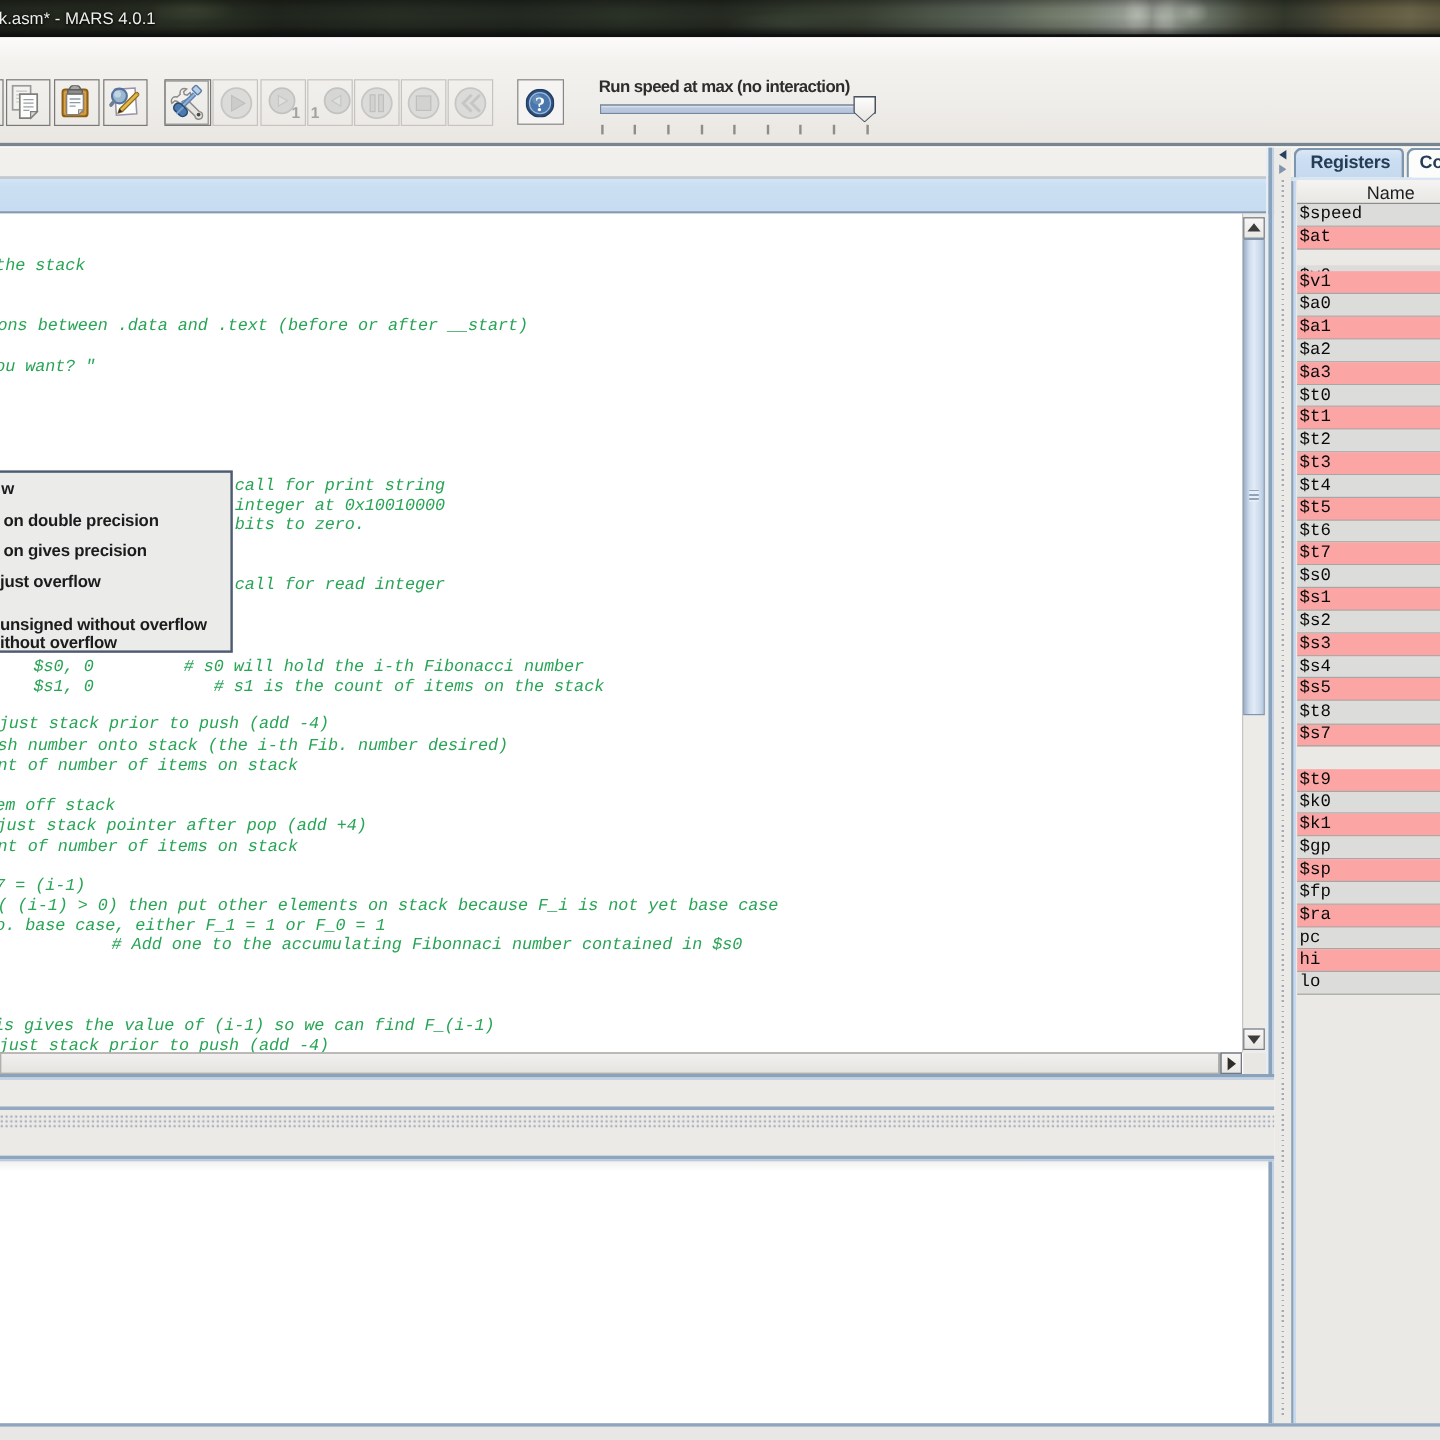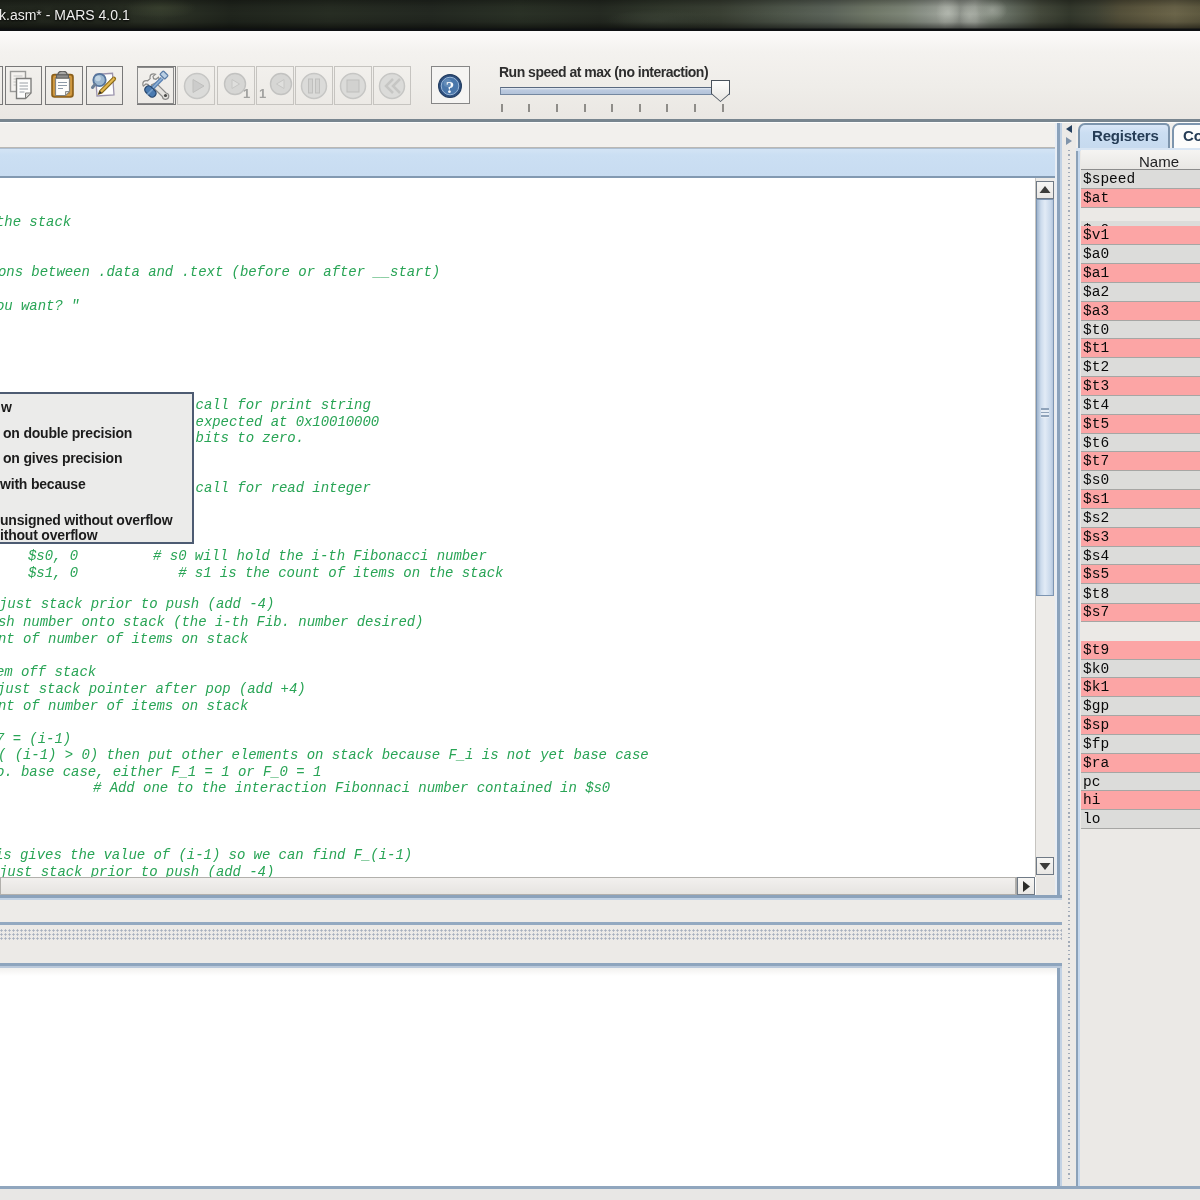--- a/index.html
+++ b/index.html
@@ -215,35 +215,35 @@
 
 <div class="abs" id="tabrow"></div>
 <div class="abs" id="bluestrip"></div>
 <div class="abs" id="bluestrip_b"></div>
 <div class="abs" id="editor"></div>
 <div id="code">
     <div class="code" style="left:-4px;top:215.3px">the stack</div>
     <div class="code" style="left:-2px;top:265.3px">ons between .data and .text (before or after __start)</div>
     <div class="code" style="left:-4px;top:299.3px">ou want? "</div>
     <div class="code" style="left:195.6px;top:397.8px">call for print string</div>
-    <div class="code" style="left:195.6px;top:414.5px">expected at 0x10010000</div>
+    <div class="code" style="left:195.6px;top:414.5px">integer at 0x10010000</div>
     <div class="code" style="left:195.6px;top:431.2px">bits to zero.</div>
     <div class="code" style="left:195.6px;top:481.2px">call for read integer</div>
     <div class="code" style="left:28px;top:549.3px">$s0, 0         # s0 will hold the i-th Fibonacci number</div>
     <div class="code" style="left:28px;top:565.9px">$s1, 0            # s1 is the count of items on the stack</div>
     <div class="code" style="left:-1px;top:597.3px">just stack prior to push (add -4)</div>
     <div class="code" style="left:-2px;top:614.8px">sh number onto stack (the i-th Fib. number desired)</div>
     <div class="code" style="left:-2px;top:632.3px">nt of number of items on stack</div>
     <div class="code" style="left:-4px;top:664.6px">em off stack</div>
     <div class="code" style="left:-3px;top:682.1px">just stack pointer after pop (add +4)</div>
     <div class="code" style="left:-2px;top:698.8px">nt of number of items on stack</div>
     <div class="code" style="left:-4px;top:731.7px">7 = (i-1)</div>
     <div class="code" style="left:-2px;top:748.3px">( (i-1) &gt; 0) then put other elements on stack because F_i is not yet base case</div>
     <div class="code" style="left:-4px;top:764.9px">o. base case, either F_1 = 1 or F_0 = 1</div>
-    <div class="code" style="left:93px;top:781.3px"># Add one to the interaction Fibonnaci number contained in $s0</div>
+    <div class="code" style="left:93px;top:781.3px"># Add one to the accumulating Fibonnaci number contained in $s0</div>
     <div class="code" style="left:-5px;top:848.3px">is gives the value of (i-1) so we can find F_(i-1)</div>
     <div class="code" style="left:-1px;top:865.0px">just stack prior to push (add -4)</div>
   </div>
 <div class="abs" id="vsb"></div>
 <div class="abs sbtn" id="vup" style="left:1036px;top:181px"></div>
 <div class="abs" id="vthumb"></div>
 <div class="abs" id="vgrip"></div>
 <div class="abs sbtn" id="vdown" style="left:1036px;top:857px"></div>
 <div class="abs" id="hsb"></div>
 <div class="abs" id="hthumb"></div>
@@ -271,21 +271,21 @@
 <div class="abs" id="msg_t2"></div>
 <div class="abs" id="msg"></div>
 <div class="abs" id="msg_r1"></div>
 <div class="abs" id="msg_r2"></div>
 
 <div class="abs" id="popup"></div>
 <div id="menuitems">
     <div class="mi" style="left:1px;top:399.2px">w</div>
     <div class="mi" style="left:3px;top:424.8px">on double precision</div>
     <div class="mi" style="left:3px;top:450.4px">on gives precision</div>
-    <div class="mi" style="left:0px;top:476.0px">with because</div>
+    <div class="mi" style="left:0px;top:476.0px">just overflow</div>
     <div class="mi" style="left:0px;top:512px">unsigned without overflow</div>
     <div class="mi" style="left:0px;top:527.2px">ithout overflow</div>
   </div>
 
 <div class="abs" id="vdiv"></div>
 <div class="abs" id="vdots"></div>
 <div class="abs arr" id="arrL" style="left:1066px;top:125px;border-top:4.5px solid transparent;border-bottom:4.5px solid transparent;border-right:6px solid #26405e"></div>
 <div class="abs arr" id="arrR" style="left:1066px;top:137px;border-top:4.5px solid transparent;border-bottom:4.5px solid transparent;border-left:6px solid #8094aa"></div>
 <div class="abs" id="tabarea"></div>
 <div class="abs" id="rcontent"></div>

